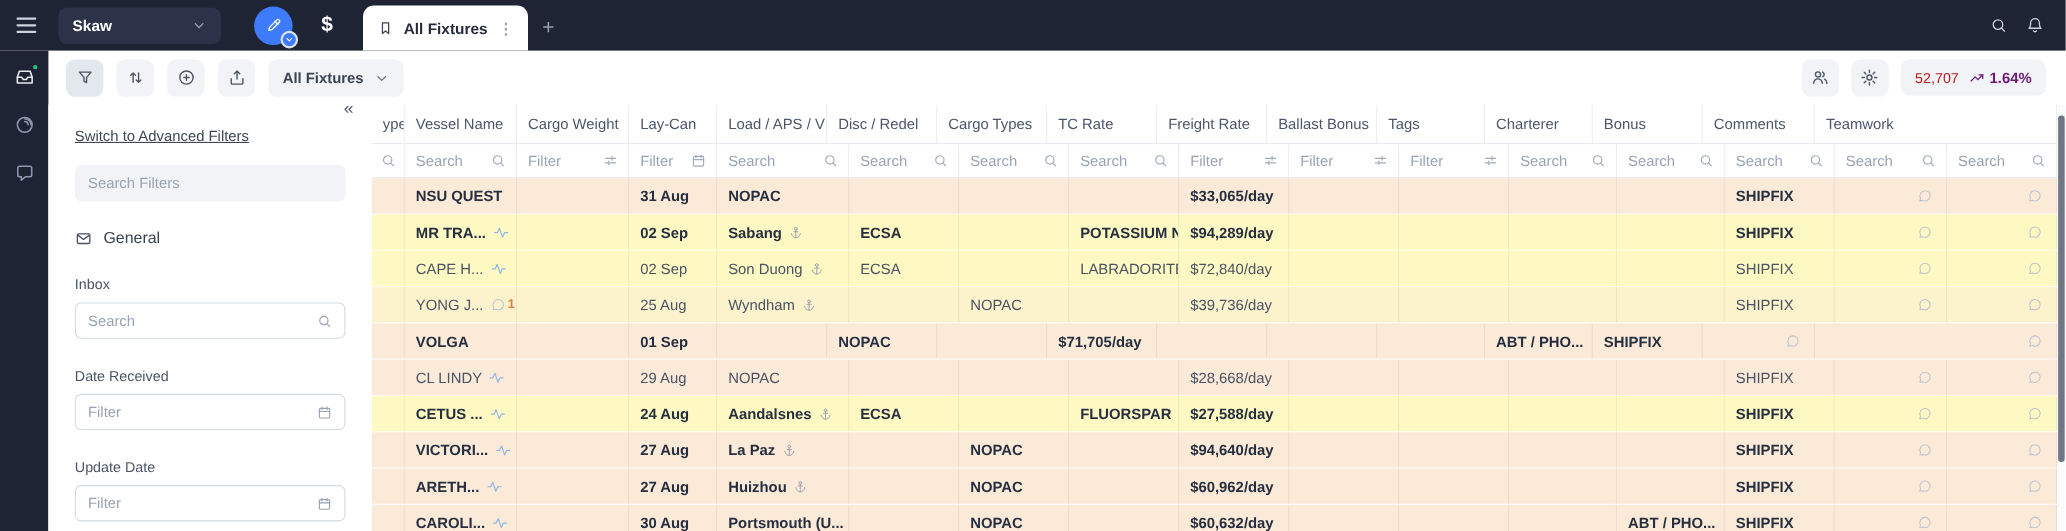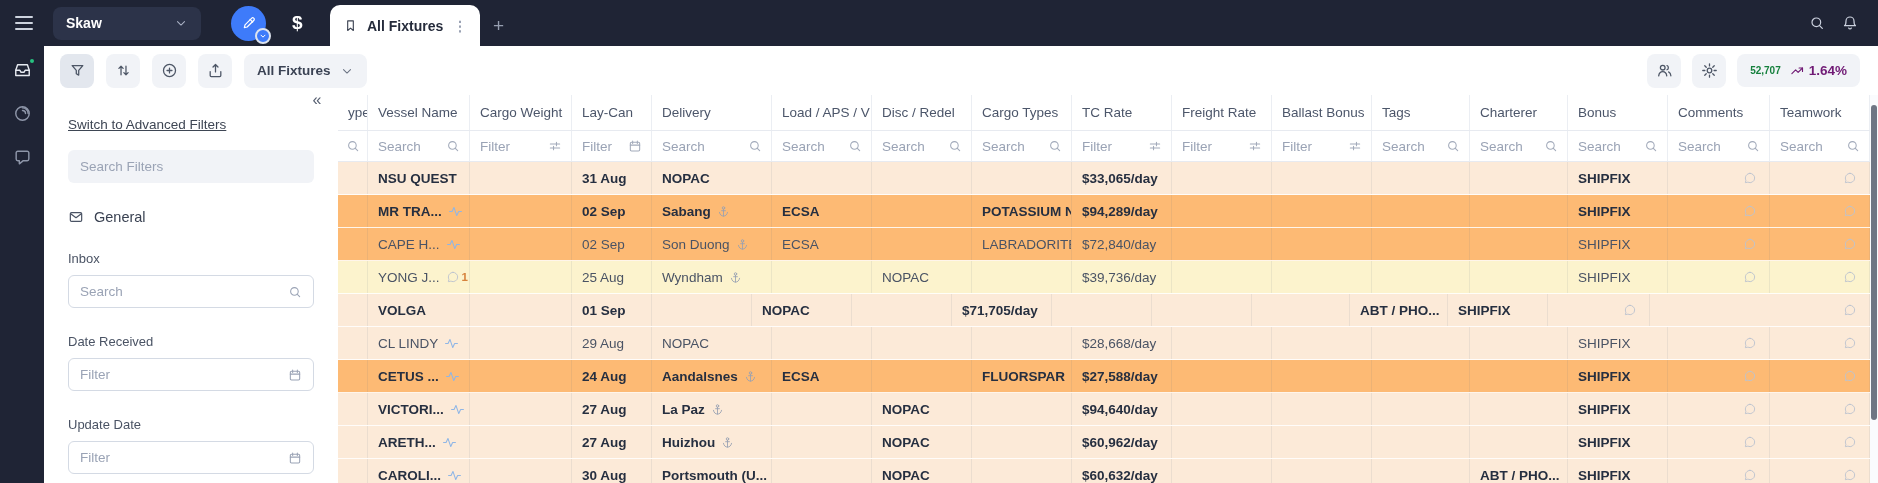--- a/index.html
+++ b/index.html
@@ -50,21 +50,21 @@
   .tbtn { width:34px; height:34px; border-radius:8px; background:#f1f3f7; color:#4d5666;
     display:flex; align-items:center; justify-content:center; margin-right:12px; cursor:pointer; }
   .tbtn.active { background:#e3e7ee; }
   .tbtn svg { width:17px; height:17px; }
   .tview { height:34px; border-radius:8px; background:#f1f3f7; color:#3b4354; font-size:13.5px;
     font-weight:600; display:flex; align-items:center; gap:9px; padding:0 13px; cursor:pointer; }
   .tview .icn { color:#6b7避3; color:#6b7383; }
   .tright { margin-left:auto; display:flex; align-items:center; gap:11px; }
   .count-pill { height:33px; background:#f1f3f7; border-radius:8px; display:flex; align-items:center;
     gap:9px; padding:0 13px; }
-  .count { font-weight:700; font-size:10px; color:#15803d; }
+  .count { font-weight:400; font-size:13px; color:#b91c1c; }
   .trend { display:flex; align-items:center; gap:4px; color:#701a75; font-size:13.5px; font-weight:600; }
   .trend svg { width:15px; height:15px; }
 
   .content { flex:1; display:flex; min-height:0; position:relative; }
 
   
   .filter-panel { width:294px; flex:none; padding:20px 24px 0; position:relative; background:#fff; }
   .adv-link { font-size:13.5px; color:#3e4654; text-decoration:underline; cursor:pointer; display:inline-block; }
   .pan-search { margin-top:17px; height:33px; background:#f1f3f7; border:none; border-radius:6px;
     width:100%; padding:0 12px; font-size:13.5px; color:#3a4252; outline:none; }
@@ -92,21 +92,21 @@
   .tf { display:flex; align-items:center; gap:6px; padding:0 9px 0 10px; border-right:1px solid #ebeef3;
     overflow:hidden; flex:none; }
   .tf input { border:none; outline:none; min-width:0; flex:1; font-size:13.5px; background:transparent; }
   .tf .icn { color:#a2aaba; flex:none; }
   .tf.icon-only { justify-content:flex-end; padding-right:7px; }
   .tr { display:flex; height:33px; border-bottom:1px solid rgba(255,255,255,.85); cursor:pointer; }
   .td { display:flex; align-items:center; gap:6px; padding:0 8px 0 10px; font-size:13.5px; color:#4a5364;
     border-right:1px solid rgba(90,105,130,.10); white-space:nowrap; overflow:hidden; flex:none; }
   .tr.em .td { color:#262f40; font-weight:700; }
   .tint-peach { background:#fcead8; }
-  .tint-pink  { background:#fdba74; }
+  .tint-pink  { background:#fef9c3; }
   .tint-yellow{ background:#fcf3cd; }
   .td.right { justify-content:flex-end; padding-right:12px; }
   .icn.anchor { color:#98a1b3; }
   .icn.anchor svg { width:13px; height:13px; stroke-width:1.6; }
   .icn.pulse { color:#8fb6e6; }
   .icn.pulse svg { width:15px; height:15px; stroke-width:1.7; }
   .icn.rowbubble { color:#bcc3cf; }
   .icn.rowbubble svg { width:14px; height:14px; stroke-width:1.6; }
   .cbadge { display:flex; align-items:center; gap:2px; color:#a7aebc; font-weight:400; }
   .cbadge b { color:#d6823d; font-size:11.5px; font-weight:700; }
@@ -317,23 +317,20 @@
               </div>
               <div class="th" style="width: 102px;">
                 <span>Vessel Name</span>
               </div>
               <div class="th" style="width: 102px;">
                 <span>Cargo Weight</span>
               </div>
               <div class="th" style="width: 80px;">
                 <span>Lay-Can</span>
               </div>
-              <div class="th" style="width: 120px;">
-                <span>Delivery</span>
-              </div>
               <div class="th" style="width: 100px;">
                 <span>Load / APS / V</span>
               </div>
               <div class="th" style="width: 100px;">
                 <span>Disc / Redel</span>
               </div>
               <div class="th" style="width: 100px;">
                 <span>Cargo Types</span>
               </div>
               <div class="th" style="width: 100px;">

